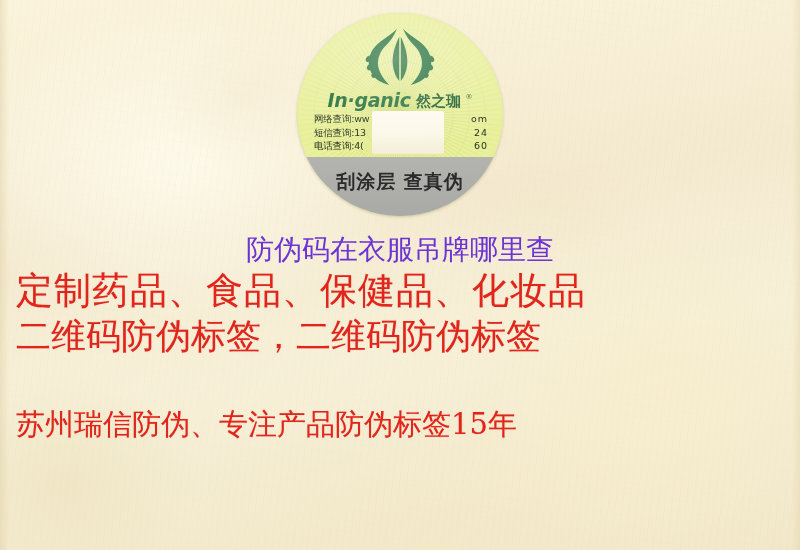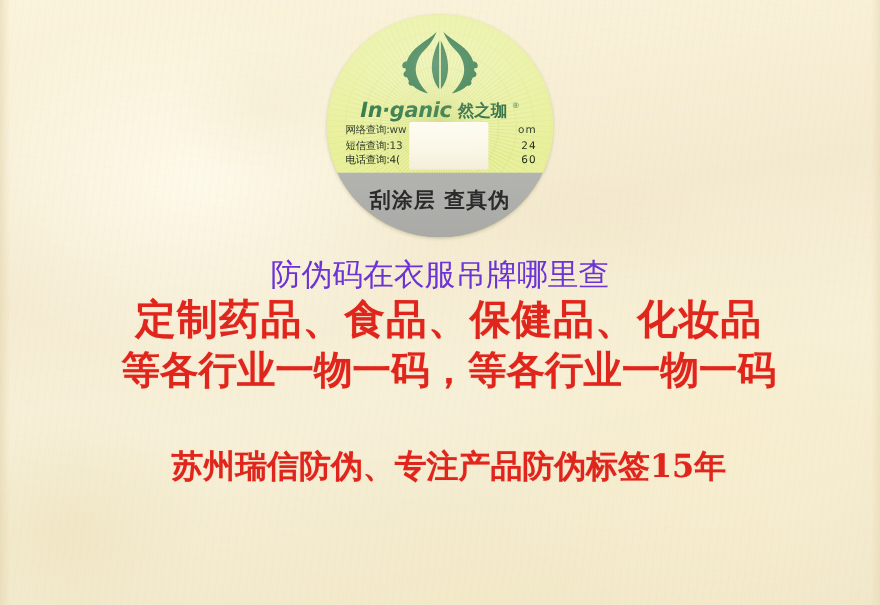--- a/index.html
+++ b/index.html
@@ -193,24 +193,24 @@
     font-weight: normal;
     color: #6c34d4;
     letter-spacing: 0px;
     white-space: nowrap;
   }
 
   .kai-red {
     position: absolute;
     left: 16px;
     right: 0;
-    text-align: center;
+    text-align: left;
     white-space: nowrap;
     font-family: "DejaVu Serif", serif;
-    font-weight: bold;
+    font-weight: normal;
     color: #e0261c;
     text-shadow: 0 0 1px rgba(224,38,28,0.35);
   }
   #red-line-1 { top: 266px; font-size: 37px; letter-spacing: 1px; }
   #red-line-2 { top: 313px; font-size: 35px; letter-spacing: 0px; }
   #red-line-3 { top: 405px; font-size: 29px; letter-spacing: 0px; }
 </style>
 </head>
 <body>
 
@@ -426,16 +426,16 @@
         <div id="scratch-text">刮涂层  查真伪</div>
       </div>
 
       <div id="label-sheen"></div>
     </div>
   </div>
 
   <div id="headline-blue">防伪码在衣服吊牌哪里查</div>
 
   <div class="kai-red" id="red-line-1">定制药品、食品、保健品、化妆品</div>
-  <div class="kai-red" id="red-line-2">等各行业一物一码，等各行业一物一码</div>
+  <div class="kai-red" id="red-line-2">二维码防伪标签，二维码防伪标签</div>
   <div class="kai-red" id="red-line-3">苏州瑞信防伪、专注产品防伪标签15年</div>
 
 </div>
 
 </body></html>

